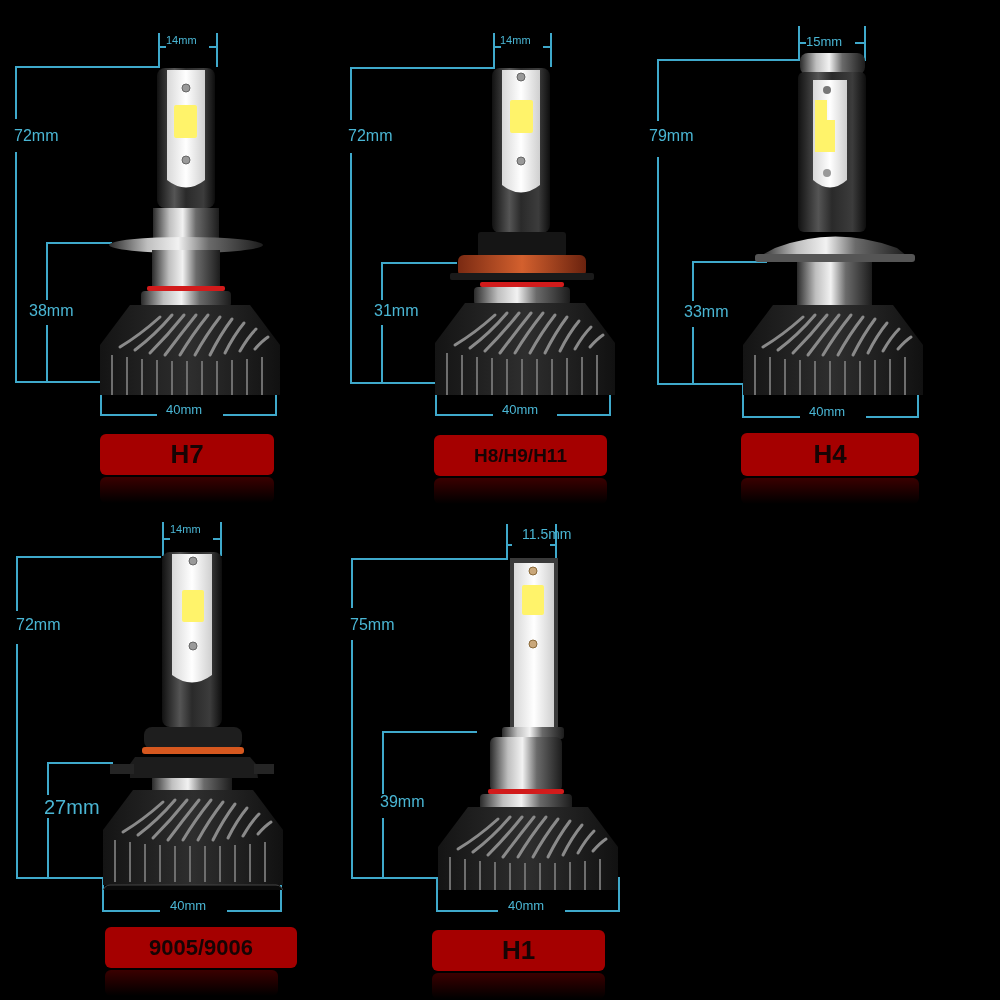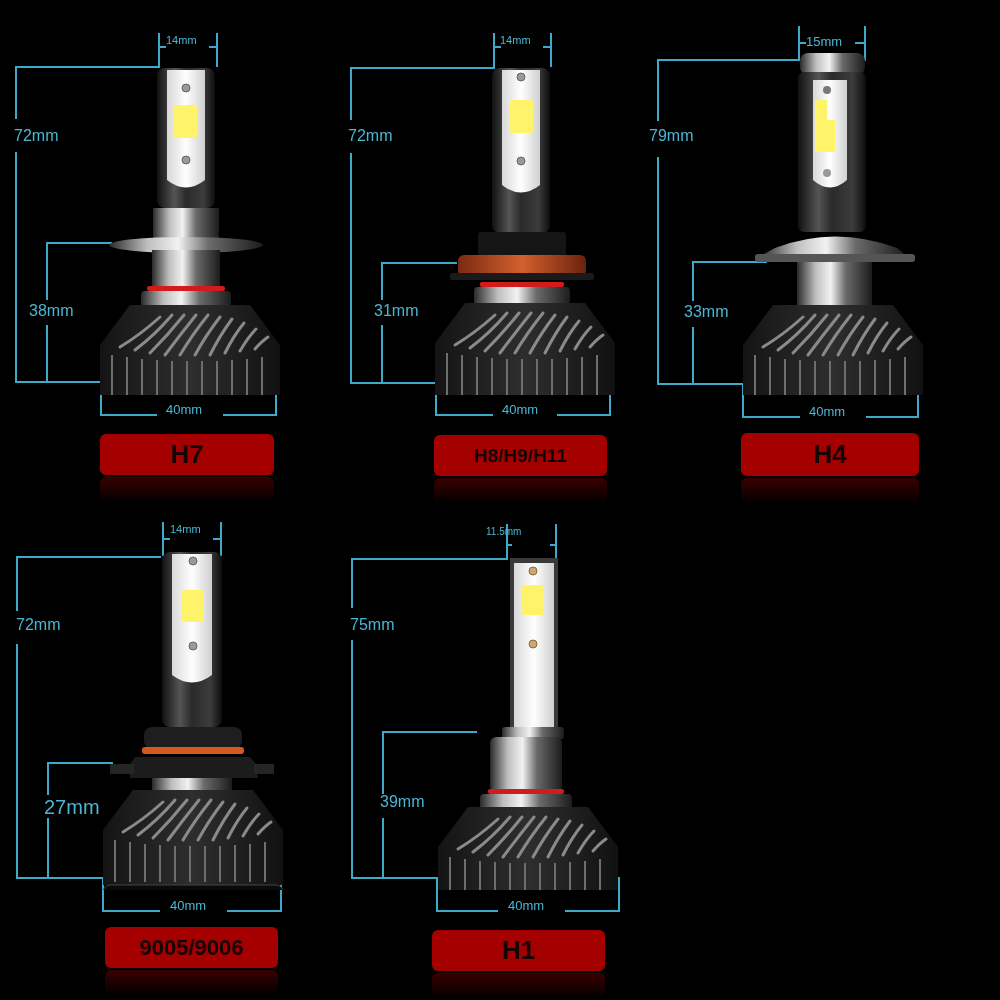--- a/index.html
+++ b/index.html
@@ -229,30 +229,30 @@
     <rect x="44" y="177" width="98" height="22" rx="8" fill="#1e1e1e"></rect>
     <rect x="42" y="197" width="102" height="7" rx="3" fill="#d6581f"></rect>
     <path d="M35,207 L150,207 L156,214 L158,228 L30,228 L30,214 Z" fill="#1c1c1c"></path>
     <rect x="10" y="214" width="24" height="10" fill="#252525"></rect>
     <rect x="154" y="214" width="20" height="10" fill="#252525"></rect>
     <rect x="52" y="228" width="80" height="14" fill="url(#chrome)"></rect>
     <g transform="translate(3,240)">
         <use href="#heatsink"></use>
       </g>
   </svg>
-  <div class="label" style="left:105px;top:927px;width:173px;height:41px;font-size:22px;line-height:41px;">9005/9006</div>
+  <div class="label" style="left:105px;top:927px;width:192px;height:41px;font-size:22px;line-height:41px;">9005/9006</div>
   <div class="reflect" style="left:105px;top:970px;width:173px;"></div>
 </div>
 
 <div class="panel">
   <div class="line" style="left:506px;top:524px;width:2px;height:34px;"></div>
   <div class="line" style="left:555px;top:524px;width:2px;height:34px;"></div>
   <div class="line" style="left:506px;top:544px;width:6px;height:2px;"></div>
   <div class="line" style="left:550px;top:544px;width:6px;height:2px;"></div>
-  <div class="dim" style="left:486px;top:527px;font-size:10px;">11.5mm</div>
+  <div class="dim" style="left:522px;top:527px;font-size:14px;">11.5mm</div>
   <div class="line" style="left:351px;top:558px;width:157px;height:2px;"></div>
   <div class="line" style="left:351px;top:558px;width:2px;height:50px;"></div>
   <div class="line" style="left:351px;top:640px;width:2px;height:238px;"></div>
   <div class="line" style="left:351px;top:877px;width:85px;height:2px;"></div>
   <div class="dim" style="left:350px;top:617px;font-size:16px;">75mm</div>
   <div class="line" style="left:382px;top:731px;width:95px;height:2px;"></div>
   <div class="line" style="left:382px;top:731px;width:2px;height:63px;"></div>
   <div class="line" style="left:382px;top:818px;width:2px;height:60px;"></div>
   <div class="dim" style="left:380px;top:794px;font-size:16px;">39mm</div>
   <div class="line" style="left:436px;top:877px;width:2px;height:34px;"></div>

